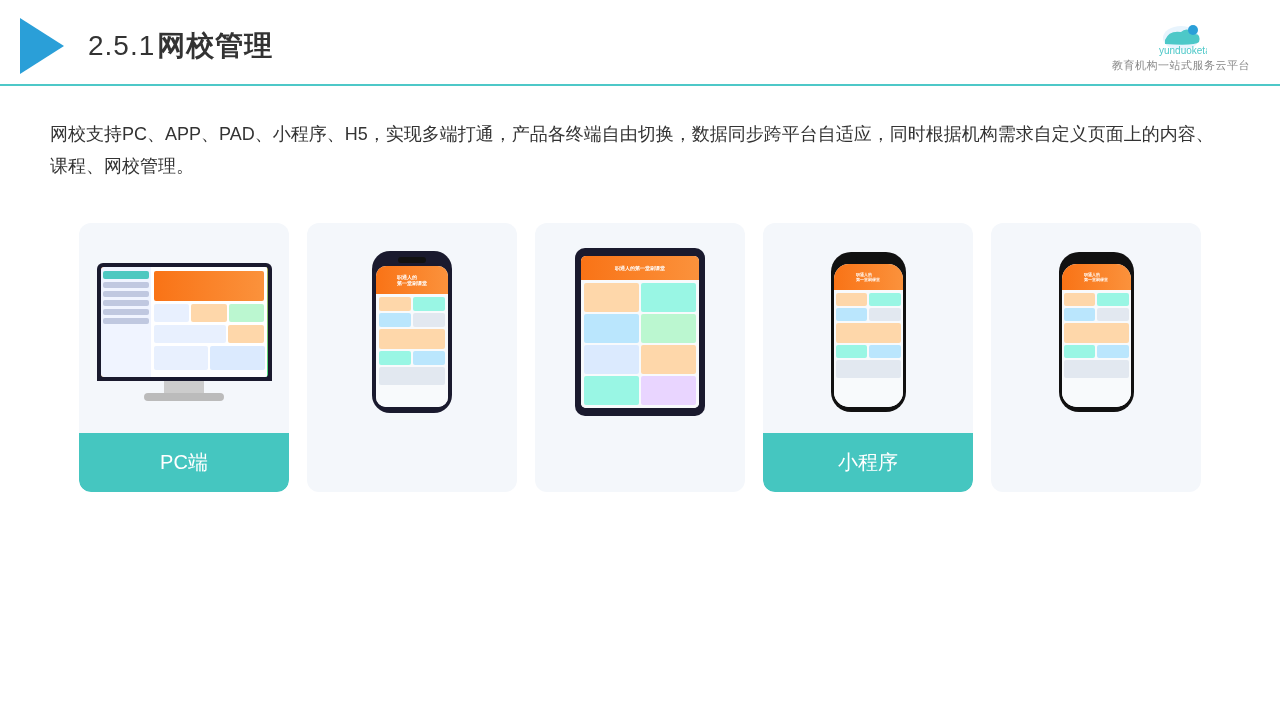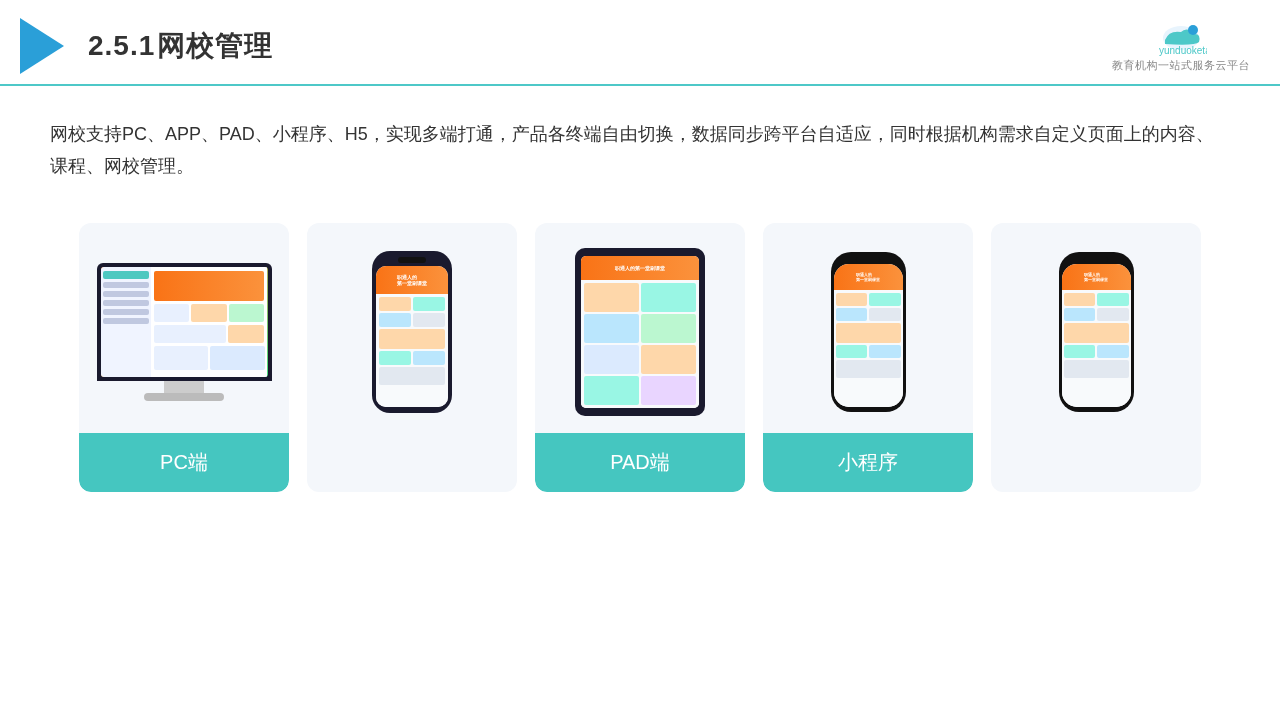--- a/index.html
+++ b/index.html
@@ -32,21 +32,21 @@
       border-color: transparent transparent transparent #2a9fd8;
       margin-right: 8px;
     }
     .header-title {
       font-size: 28px;
       font-weight: bold;
       color: #333;
       letter-spacing: 1px;
     }
     .header-title span.num {
-      font-weight: bold;
+      font-weight: normal;
       margin-right: 2px;
     }
     .logo-area {
       display: flex;
       flex-direction: column;
       align-items: center;
     }
     .logo-icon {
       width: 52px;
       height: 36px;
@@ -453,21 +453,20 @@
             <div class="tablet-cell blue"></div>
             <div class="tablet-cell green"></div>
             <div class="tablet-cell" style="background:#dbeafe;"></div>
             <div class="tablet-cell orange"></div>
             <div class="tablet-cell teal"></div>
             <div class="tablet-cell" style="background:#e9d5ff;"></div>
           </div>
         </div>
       </div>
     </div>
-    <div class="card-label">PAD端</div>
   </div>
 
   <div class="card">
     <div class="card-image-area">
       <div class="phone-new">
         <div class="phone-new-notch"></div>
         <div class="phone-new-screen">
           <div class="phone-new-header">职通人的<br>第一堂刷课堂</div>
           <div class="phone-new-body">
             <div class="pnb-row">

